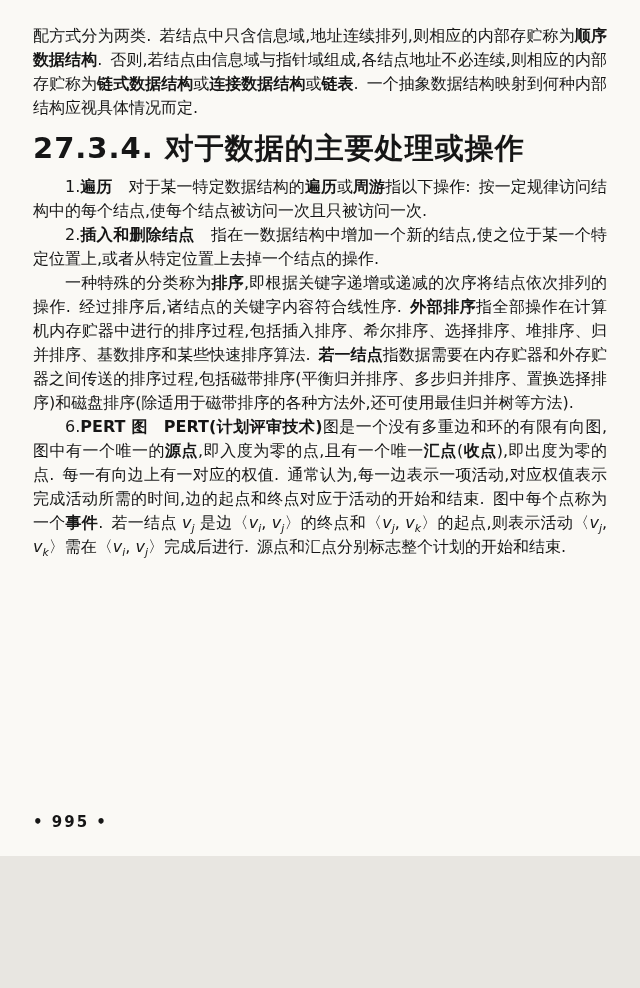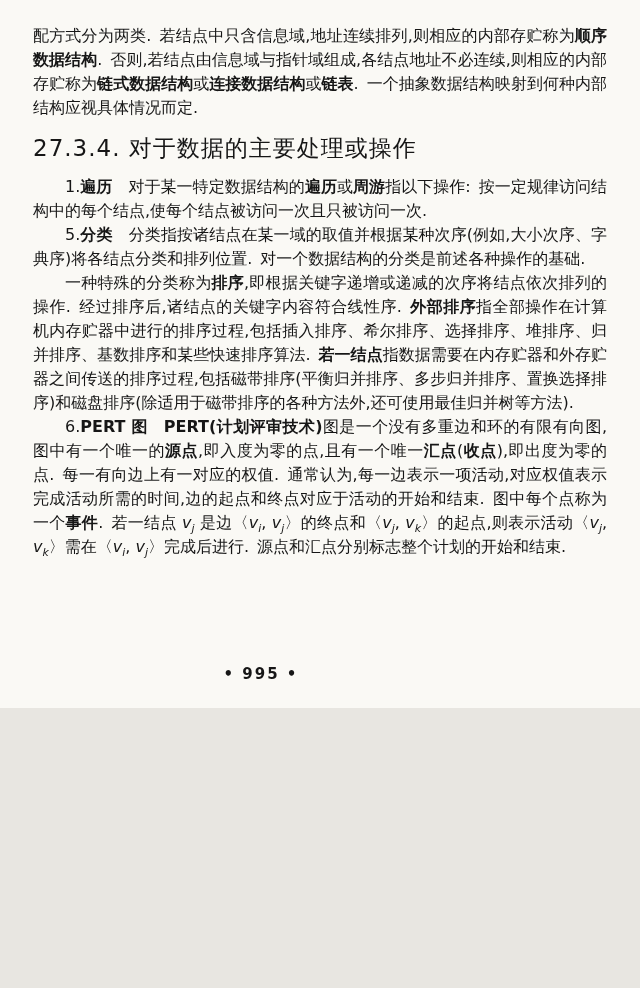--- a/index.html
+++ b/index.html
@@ -4,21 +4,21 @@
 <style>
   html, body {
     margin: 0;
     padding: 0;
     background: #e8e6e1;
   }
   .page {
     position: relative;
     box-sizing: border-box;
     width: 640px;
-    height: 708px;
+    height: 856px;
     margin: 0 auto;
     background: #faf9f5;
     color: #161616;
     font-family: "DejaVu Sans", sans-serif;
     font-size: 16px;
     line-height: 24px;
     padding: 24px 33px 16px 33px;
     display: flex;
     flex-direction: column;
     overflow: hidden;
@@ -34,46 +34,46 @@
   .para.indent {
     text-indent: 2em;
   }
   .b { font-weight: bold; }
   .i { font-style: italic; }
   sub {
     font-size: 0.68em;
     line-height: 0;
   }
   .heading {
-    font-size: 23px;
+    font-size: 29px;
     line-height: 30px;
-    font-weight: normal;
+    font-weight: bold;
     margin: 13px 0 12px 0;
     letter-spacing: 1px;
   }
   .footer {
     flex: 0 0 auto;
-    text-align: center;
+    text-align: left;
     padding-right: 118px;
     padding-bottom: 6px;
   }
   .page-number {
     font-weight: bold;
     font-size: 15px;
     letter-spacing: 2px;
   }
 </style>
 </head>
 <body>
 
 <div class="page">
   <div class="content">
       <p class="para"><span>配方式分为两类.</span><span> 若结点中只含信息域,地址连续排列,则相应的内部存贮称为</span><span class="b">顺序数据结构</span><span>. 否则,若结点由信息域与指针域组成,各结点地址不必连续,则相应的内部存贮称为</span><span class="b">链式数据结构</span><span>或</span><span class="b">连接数据结构</span><span>或</span><span class="b">链表</span><span>. 一个抽象数据结构映射到何种内部结构应视具体情况而定.</span></p>
       <h2 class="heading">27.3.4. 对于数据的主要处理或操作</h2>
       <p class="para indent"><span>1.</span><span class="b">遍历</span><span> 对于某一特定数据结构的</span><span class="b">遍历</span><span>或</span><span class="b">周游</span><span>指以下操作: 按一定规律访问结构中的每个结点,使每个结点被访问一次且只被访问一次.</span></p>
-      <p class="para indent"><span>5.</span><span class="b">分类</span><span> 分类指按诸结点在某一域的取值并根据某种次序(例如,大小次序、字典序)将各结点分类和排列位置. 对一个数据结构的分类是前述各种操作的基础.</span></p>
+      <p class="para indent"><span>2.</span><span class="b">插入和删除结点</span><span> 指在一数据结构中增加一个新的结点,使之位于某一个特定位置上,或者从特定位置上去掉一个结点的操作.</span></p>
       <p class="para indent"><span>一种特殊的分类称为</span><span class="b">排序</span><span>,即根据关键字递增或递减的次序将结点依次排列的操作. 经过排序后,诸结点的关键字内容符合线性序. </span><span class="b">外部排序</span><span>指全部操作在计算机内存贮器中进行的排序过程,包括插入排序、希尔排序、选择排序、堆排序、归并排序、基数排序和某些快速排序算法. </span><span class="b">若一结点</span><span>指数据需要在内存贮器和外存贮器之间传送的排序过程,包括磁带排序(平衡归并排序、多步归并排序、置换选择排序)和磁盘排序(除适用于磁带排序的各种方法外,还可使用最佳归并树等方法).</span></p>
       <p class="para indent"><span>6.</span><span class="b">PERT 图</span><span> </span><span class="b">PERT(计划评审技术)</span><span>图是一个没有多重边和环的有限有向图,图中有一个唯一的</span><span class="b">源点</span><span>,即入度为零的点,且有一个唯一</span><span class="b">汇点</span><span>(</span><span class="b">收点</span><span>),即出度为零的点. 每一有向边上有一对应的权值. 通常认为,每一边表示一项活动,对应权值表示完成活动所需的时间,边的起点和终点对应于活动的开始和结束. 图中每个点称为一个</span><span class="b">事件</span><span>. 若一结点 </span><span class="i">v</span><sub class="i">j</sub><span> 是边〈</span><span class="i">v</span><sub class="i">i</sub><span>, </span><span class="i">v</span><sub class="i">j</sub><span>〉的终点和〈</span><span class="i">v</span><sub class="i">j</sub><span>, </span><span class="i">v</span><sub class="i">k</sub><span>〉的起点,则表示活动〈</span><span class="i">v</span><sub class="i">j</sub><span>, </span><span class="i">v</span><sub class="i">k</sub><span>〉需在〈</span><span class="i">v</span><sub class="i">i</sub><span>, </span><span class="i">v</span><sub class="i">j</sub><span>〉完成后进行. 源点和汇点分别标志整个计划的开始和结束.</span></p>
     </div>
   <div class="footer">
     <span class="page-number">• 995 •</span>
   </div>
 </div>
 
 </body></html>

